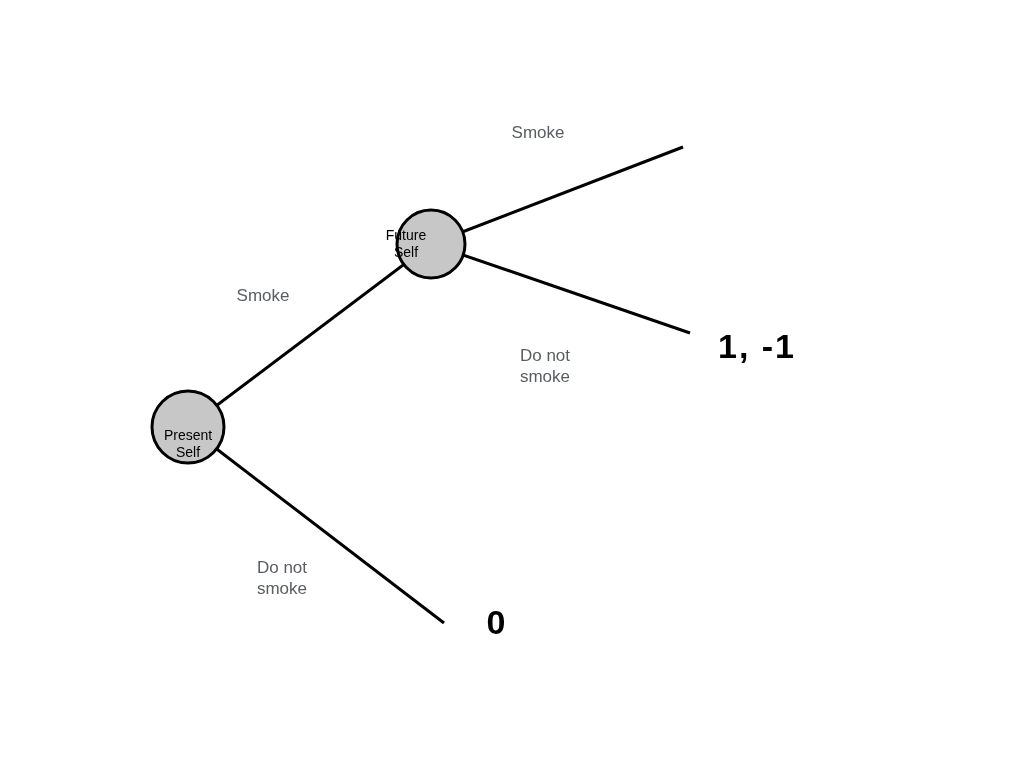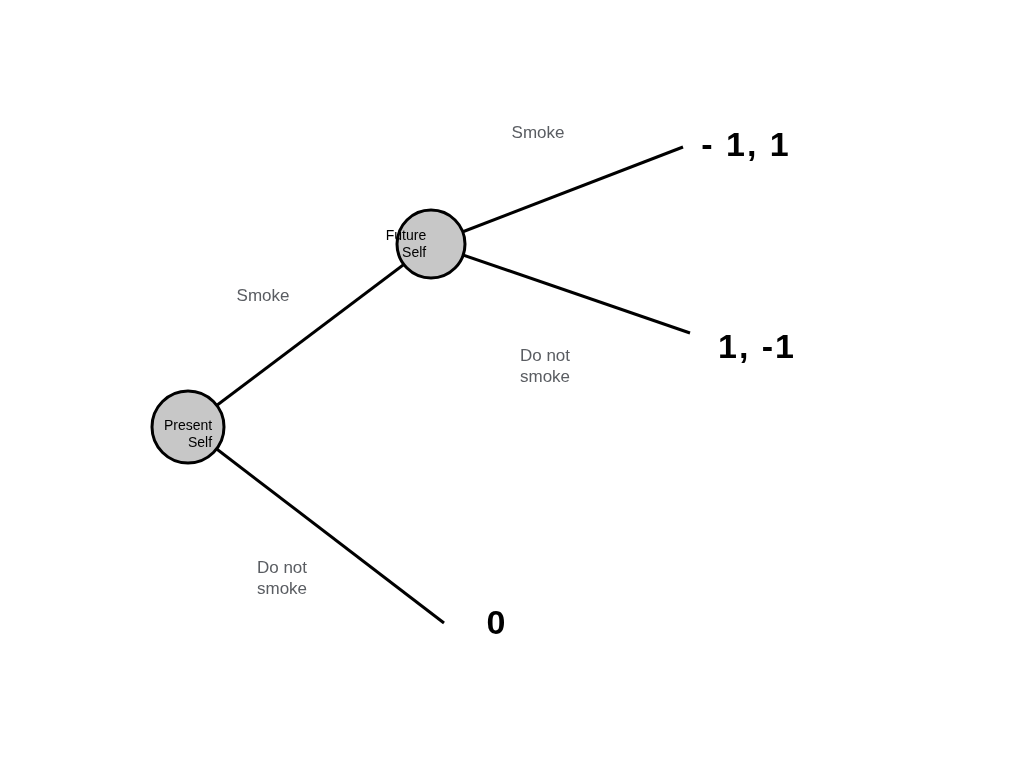--- a/index.html
+++ b/index.html
@@ -12,21 +12,21 @@
     font-family: "Liberation Sans", sans-serif;
   }
   .tree-svg {
     position: absolute;
     left: 0; top: 0;
     width: 1024px; height: 768px;
   }
   .label {
     position: absolute;
     transform: translate(-50%, -50%);
-    text-align: right;
+    text-align: center;
     white-space: pre-line;
   }
   .node-label {
     color: #000000;
     font-size: 14px;
     line-height: 1.2;
     font-weight: 400;
   }
   .edge-label {
     color: #5a5d62;
@@ -50,35 +50,34 @@
   <svg class="tree-svg" viewBox="0 0 1024 768">
     <line x1="188" y1="427" x2="431" y2="244" stroke-width="3" stroke="#000000"></line>
     <line x1="188" y1="427" x2="444" y2="623" stroke-width="3" stroke="#000000"></line>
     <line x1="431" y1="244" x2="683" y2="147" stroke-width="3" stroke="#000000"></line>
     <line x1="431" y1="244" x2="690" y2="333" stroke-width="3" stroke="#000000"></line>
 
     <circle cx="188" cy="427" r="36" stroke-width="3" fill="#c7c7c7" stroke="#000000"></circle>
     <circle cx="431" cy="244" r="34" stroke-width="3" fill="#c7c7c7" stroke="#000000"></circle>
   </svg>
 
-  <div class="label node-label" style="left:188px; top:434px;">Present
+  <div class="label node-label" style="left:188px; top:444px;">Present
 Self</div>
 
   <div class="label node-label" style="left:406px; top:244px;">Future
 Self</div>
 
   <div class="label edge-label" style="left:263px; top:296px;">Smoke</div>
 
   <div class="label edge-label" style="left:282px; top:578px;">Do not
 smoke</div>
 
   <div class="label edge-label" style="left:538px; top:133px;">Smoke</div>
 
   <div class="label edge-label" style="left:545px; top:366px;">Do not
 smoke</div>
 
-  <div class="label payoff" style="left:746px; top:144px;">- 1, 1</div>
 
   <div class="label payoff" style="left:757px; top:346px;">1, -1</div>
 
   <div class="label payoff" style="left:497px; top:622px;">0</div>
 
 </div>
 
 </body></html>

